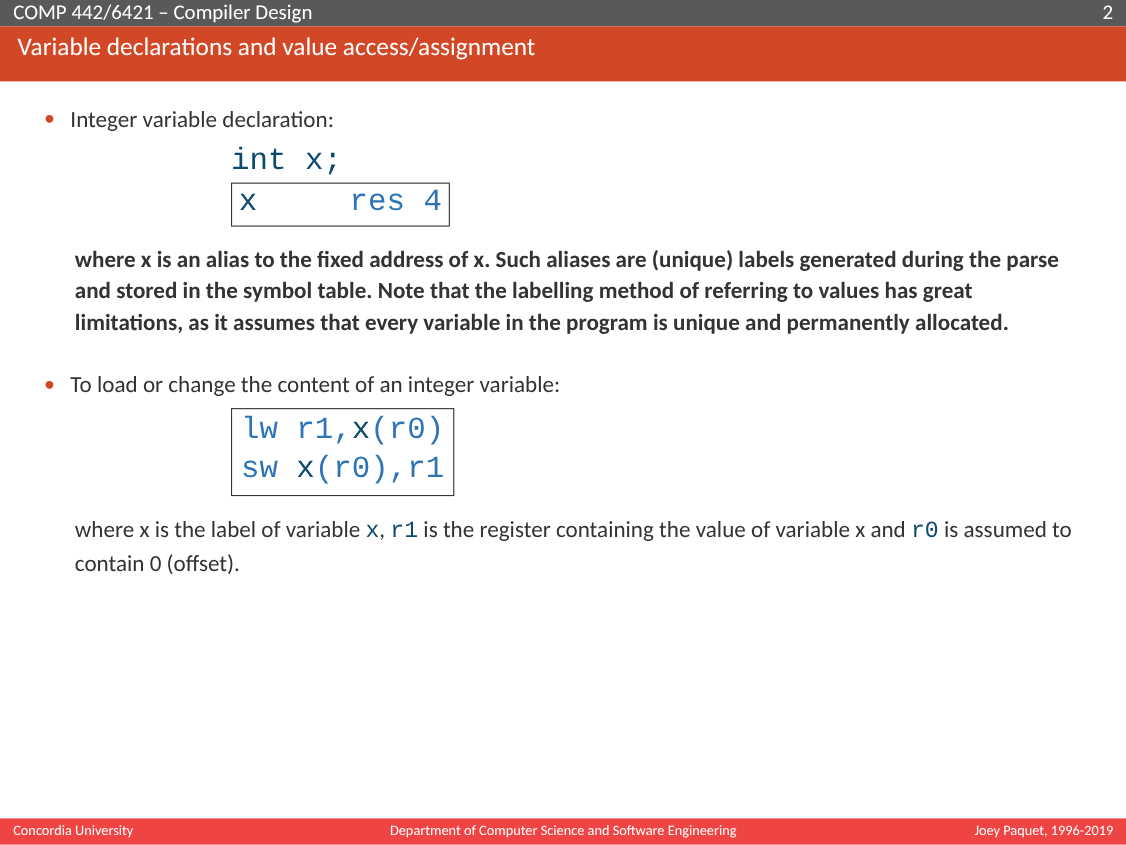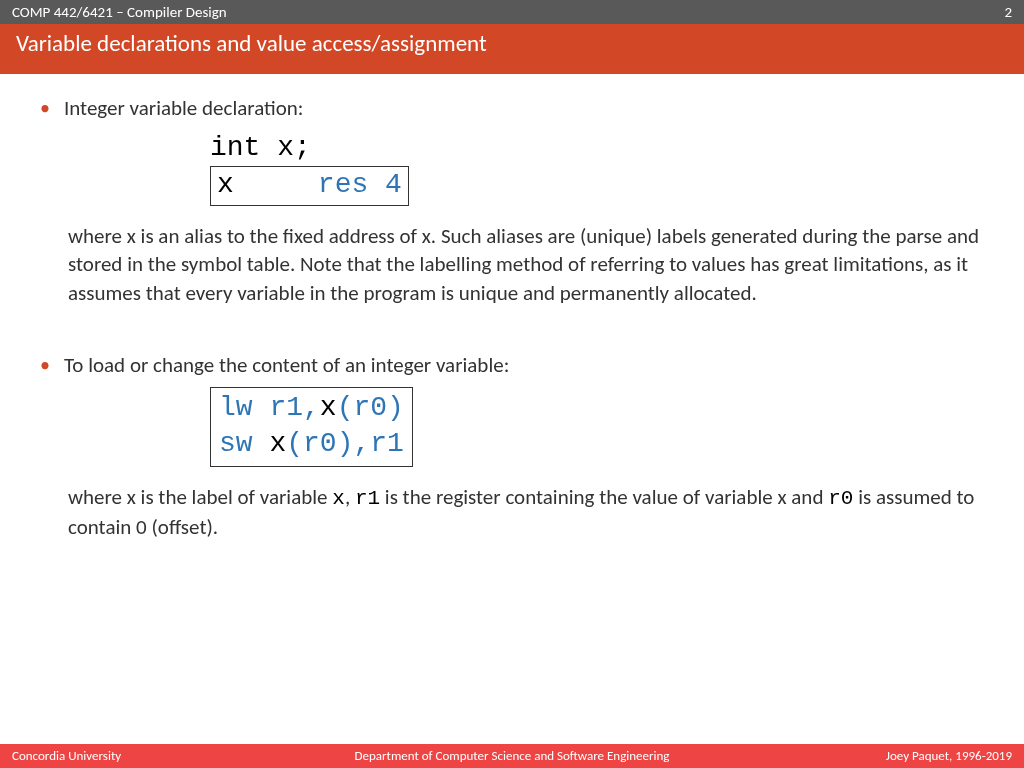--- a/index.html
+++ b/index.html
@@ -1,28 +1,28 @@
 <!DOCTYPE html>
 <html><head>
 <meta charset="utf-8">
 <style>
   * { margin: 0; padding: 0; box-sizing: border-box; }
   html, body { width: 1024px; height: 768px; font-family: "Segoe UI", Calibri, Arial, sans-serif; background: #fff; overflow: hidden; }
   .slide { width: 1024px; height: 768px; position: relative; background: #fff; }
-  .topbar { background: #595959; color: #fff; height: 24px; line-height: 24px; font-size: 15px; padding: 0 12px; display: flex; justify-content: space-between; }
+  .topbar { background: #595959; color: #fff; height: 24px; line-height: 24px; font-size: 19px; padding: 0 12px; display: flex; justify-content: space-between; }
   .title-bar { background: #d24726; color: #fff; height: 50px; line-height: 38px; font-size: 23px; padding: 0 16px; font-weight: 300; }
   .content { padding: 20px 40px 0 40px; color: #333; font-size: 21px; line-height: 1.35; }
   .bullet { display: flex; margin-bottom: 6px; }
   .dot { color: #d24726; margin-right: 14px; font-size: 20px; line-height: 1.4; }
   .code-wrap { margin-left: 170px; margin-top: 8px; margin-bottom: 16px; }
   .code-line { font-family: Consolas, "Courier New", monospace; font-size: 28px; line-height: 1.28; white-space: pre; }
   .boxed { border: 1.5px solid #333; display: inline-block; padding: 0 6px 2px 6px; text-align: right; }
-  .red { color: #000000; }
+  .red { color: #0c4a6e; }
   .blue { color: #2e75b6; }
-  .para { margin-left: 28px; margin-bottom: 44px; }
+  .para { margin-left: 28px; margin-bottom: 28px; font-weight: bold; }
   .para2 { margin-left: 28px; margin-bottom: 10px; }
   .footer { position: absolute; left: 0; bottom: 0; width: 100%; background: #ef4444; color: #fff; height: 24px; line-height: 24px; font-size: 13px; padding: 0 12px; display: flex; justify-content: space-between; }
   .footer .center { position: absolute; left: 0; right: 0; text-align: center; }
   .inline-code { font-family: Consolas, "Courier New", monospace; }
 </style>
 </head>
 <body>
 
 <div class="slide">
 

